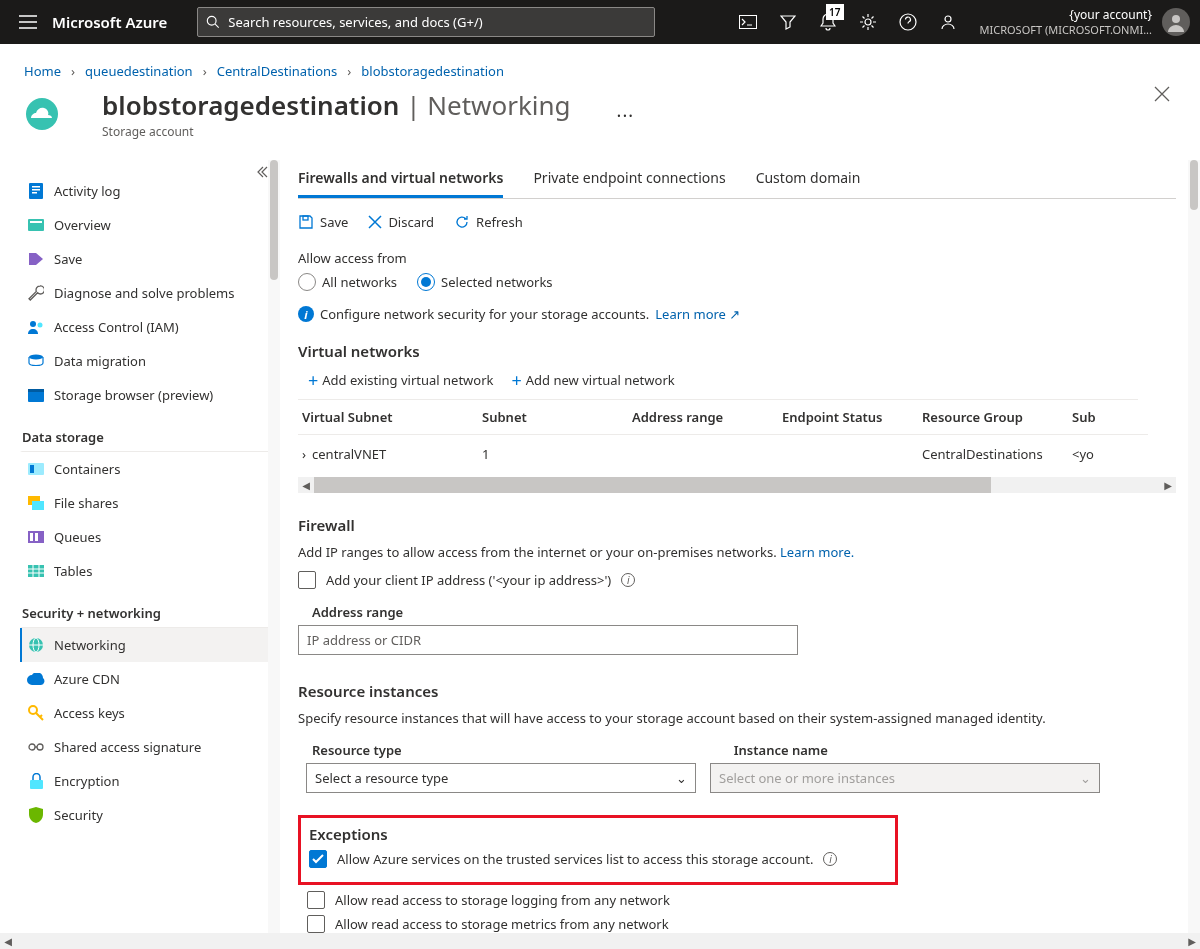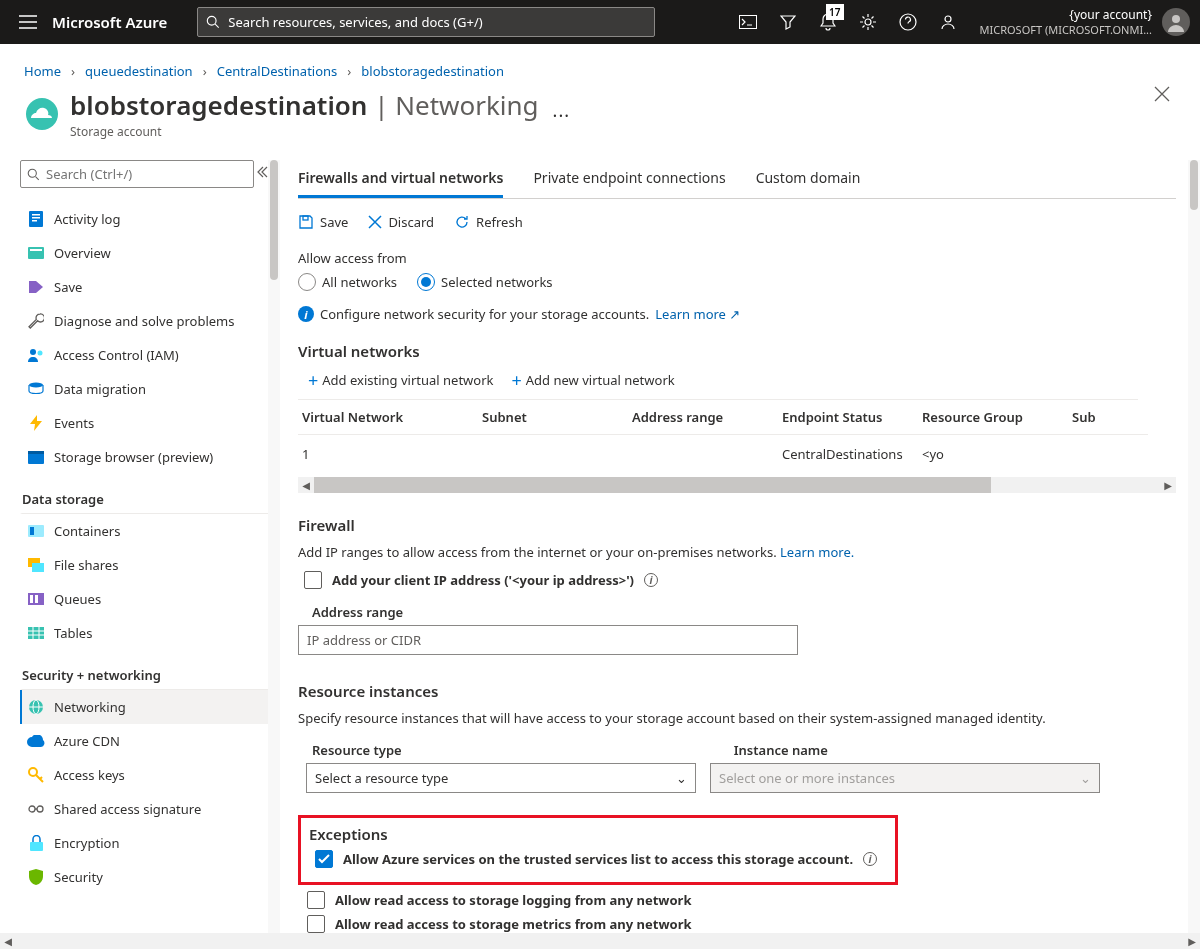--- a/index.html
+++ b/index.html
@@ -32,21 +32,21 @@
 .topbar .account .primary{font-weight:400;white-space:nowrap;}
 .topbar .account .secondary{font-size:11px;color:#C8C6C4;white-space:nowrap;}
 .topbar .avatar{width:28px;height:28px;border-radius:50%;background:#605E5C;display:flex;align-items:center;justify-content:center;margin:0 6px;}
 
 
 .breadcrumb{padding:18px 24px 0;font-size:13px;display:flex;align-items:center;gap:10px;}
 .breadcrumb a{color:var(--link-blue);text-decoration:none;}
 .breadcrumb .sep{color:var(--text-secondary);}
 
 
-.blade-header{display:flex;align-items:flex-start;padding:10px 24px 20px;position:relative;}
+.blade-header{display:flex;align-items:flex-start;padding:10px 24px 20px;position:relative;gap:32px;}
 .blade-header .res-icon{width:36px;height:36px;margin-right:10px;margin-top:6px;}
 .blade-header h1{font-size:26px;font-weight:600;margin:0;line-height:1.2;}
 .blade-header .subtitle{font-size:12px;color:var(--text-secondary);margin-top:2px;}
 .blade-header .title-suffix{font-weight:400;color:var(--text-secondary);}
 .blade-header .more{font-size:18px;color:var(--text-primary);margin-left:14px;align-self:center;letter-spacing:1px;}
 .blade-header .close{position:absolute;right:30px;top:6px;cursor:pointer;}
 
 
 .body{display:flex;position:relative;height:calc(949px - 44px - 106px);}
 .sidebar{width:280px;padding:0 0 10px 20px;position:relative;}
@@ -94,21 +94,21 @@
 .vnet-table{width:840px;border-top:1px solid var(--border-light);font-size:13px;}
 .vnet-table .thead,.vnet-table .trow{display:grid;grid-template-columns:180px 150px 150px 140px 150px 80px;}
 .vnet-table .thead div{font-weight:600;padding:8px 4px;border-bottom:1px solid var(--border-light);}
 .vnet-table .trow div{padding:10px 4px;}
 .vnet-table .chev{display:inline-block;margin-right:6px;}
 .hscroll{height:16px;background:#F1F1F1;position:relative;margin-top:4px;}
 .hscroll .track{position:absolute;left:16px;right:16px;top:0;bottom:0;}
 .hscroll .thumb{position:absolute;left:0;width:80%;top:0;bottom:0;background:#C8C6C4;}
 .hscroll .arr{position:absolute;top:0;bottom:0;width:16px;display:flex;align-items:center;justify-content:center;color:#605E5C;font-size:10px;}
 
-.check-row{display:flex;align-items:center;gap:10px;font-size:13px;margin:6px 6px;font-weight:bold;}
+.check-row{display:flex;align-items:center;gap:10px;font-size:13px;margin:6px 0;}
 .check{width:18px;height:18px;border:1px solid #605E5C;border-radius:2px;display:flex;align-items:center;justify-content:center;flex-shrink:0;}
 .check.on{background:var(--azure-blue);border-color:var(--azure-blue);}
 .check.on svg{display:block;}
 .check svg{display:none;}
 
 .field-label-row{display:flex;gap:40px;margin:14px 0 4px 14px;font-size:13px;font-weight:600;}
 .input-box,.select-box{border:1px solid #8A8886;height:30px;font-size:13px;padding:0 8px;display:flex;align-items:center;justify-content:space-between;color:var(--text-primary);background:#fff;}
 .select-box.disabled{background:#F3F2F1;color:#A19F9D;}
 .select-box{width:390px;}
 .ip-input{width:500px;}
@@ -215,29 +215,20 @@
   <div class="close">
     <svg width="16" height="16" viewBox="0 0 16 16">
         <path d="M1 1l14 14M15 1L1 15" stroke="#605E5C" stroke-width="1.3"></path>
       </svg>
   </div>
 </div>
 
 <div class="body">
 
   <div class="sidebar">
-    <div style="display:flex;align-items:center;">
-      <div class="search-box">
-        <svg width="13" height="13" viewBox="0 0 16 16">
-            <circle cx="6.5" cy="6.5" r="5" stroke="#605E5C" fill="none" stroke-width="1.3"></circle>
-            <path d="M10.5 10.5l4 4" stroke="#605E5C" stroke-width="1.3"></path>
-          </svg>
-        <input placeholder="Search (Ctrl+/)" style="">
-      </div>
-    </div>
     <div class="collapse">
       <svg width="12" height="12" viewBox="0 0 12 12">
           <path d="M8 1L3 6l5 5M4 1L-1 6l5 5" stroke="#605E5C" fill="none" stroke-width="1.2" transform="translate(3,0)"></path>
         </svg>
     </div>
     <ul class="nav-list">
       <li>
           <span class="nav-icon">
             <svg width="14" height="16" viewBox="0 0 14 16">
               <rect width="14" height="16" rx="1" fill="#0078D4"></rect>
@@ -284,28 +275,20 @@
           <span>Access Control (IAM)</span>
         </li>
       <li>
           <span class="nav-icon">
             <svg width="16" height="14" viewBox="0 0 16 14">
               <ellipse cx="8" cy="3" rx="7" ry="2.5" fill="#0078D4"></ellipse>
               <path d="M1 3v6c0 1.4 3 2.5 7 2.5s7-1.1 7-2.5V3" fill="none" stroke="#0078D4" stroke-width="1.2"></path>
             </svg>
           </span>
           <span>Data migration</span>
-        </li>
-      <li>
-          <span class="nav-icon">
-            <svg width="12" height="16" viewBox="0 0 12 16">
-              <path d="M7 0L0 9h5l-1 7 8-10H7z" fill="#FFB900"></path>
-            </svg>
-          </span>
-          <span>Events</span>
         </li>
       <li>
           <span class="nav-icon">
             <svg width="16" height="13" viewBox="0 0 16 13">
               <rect width="16" height="13" rx="1" fill="#0078D4"></rect>
               <rect y="0" width="16" height="3" fill="#005BA1"></rect>
             </svg>
           </span>
           <span>Storage browser (preview)</span>
         </li>
@@ -470,28 +453,29 @@
           <span class="plus">+</span>
           <span>Add existing virtual network</span>
         </div>
       <div class="act">
           <span class="plus">+</span>
           <span>Add new virtual network</span>
         </div>
     </div>
     <div class="vnet-table">
       <div class="thead">
-        <div>Virtual Network</div>
+        <div>Virtual Subnet</div>
         <div>Subnet</div>
         <div>Address range</div>
         <div>Endpoint Status</div>
         <div>Resource Group</div>
         <div>Sub</div>
       </div>
       <div class="trow">
+        <div><span class="chev">›</span><span>centralVNET</span></div>
         <div>1</div>
         <div></div>
         <div></div>
         <div>CentralDestinations</div>
         <div>&lt;yo</div>
       </div>
     </div>
     <div class="hscroll">
       <div class="arr" style="left:0">◀</div>
       <div class="track">

